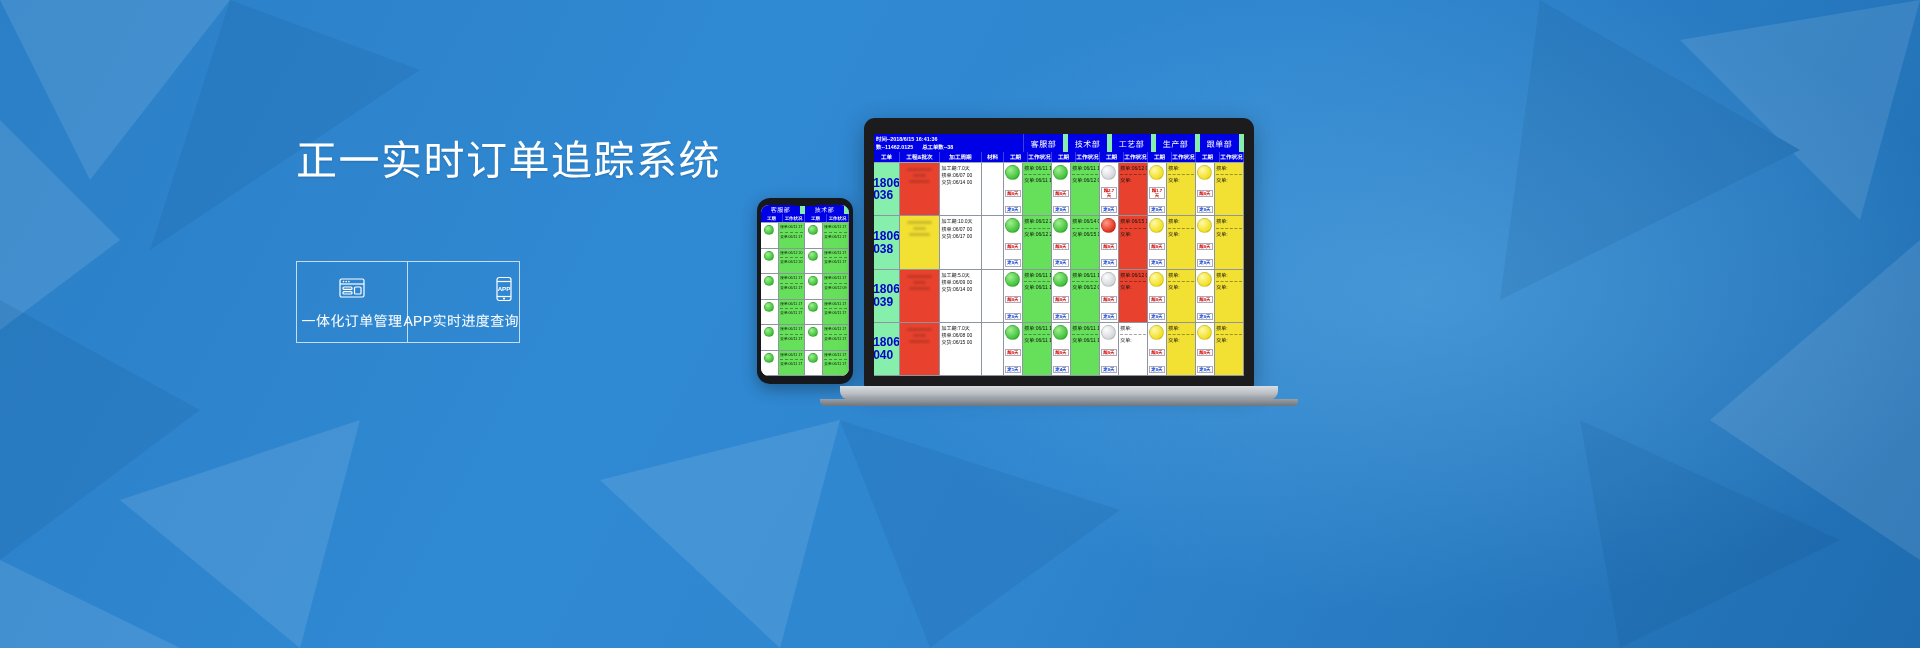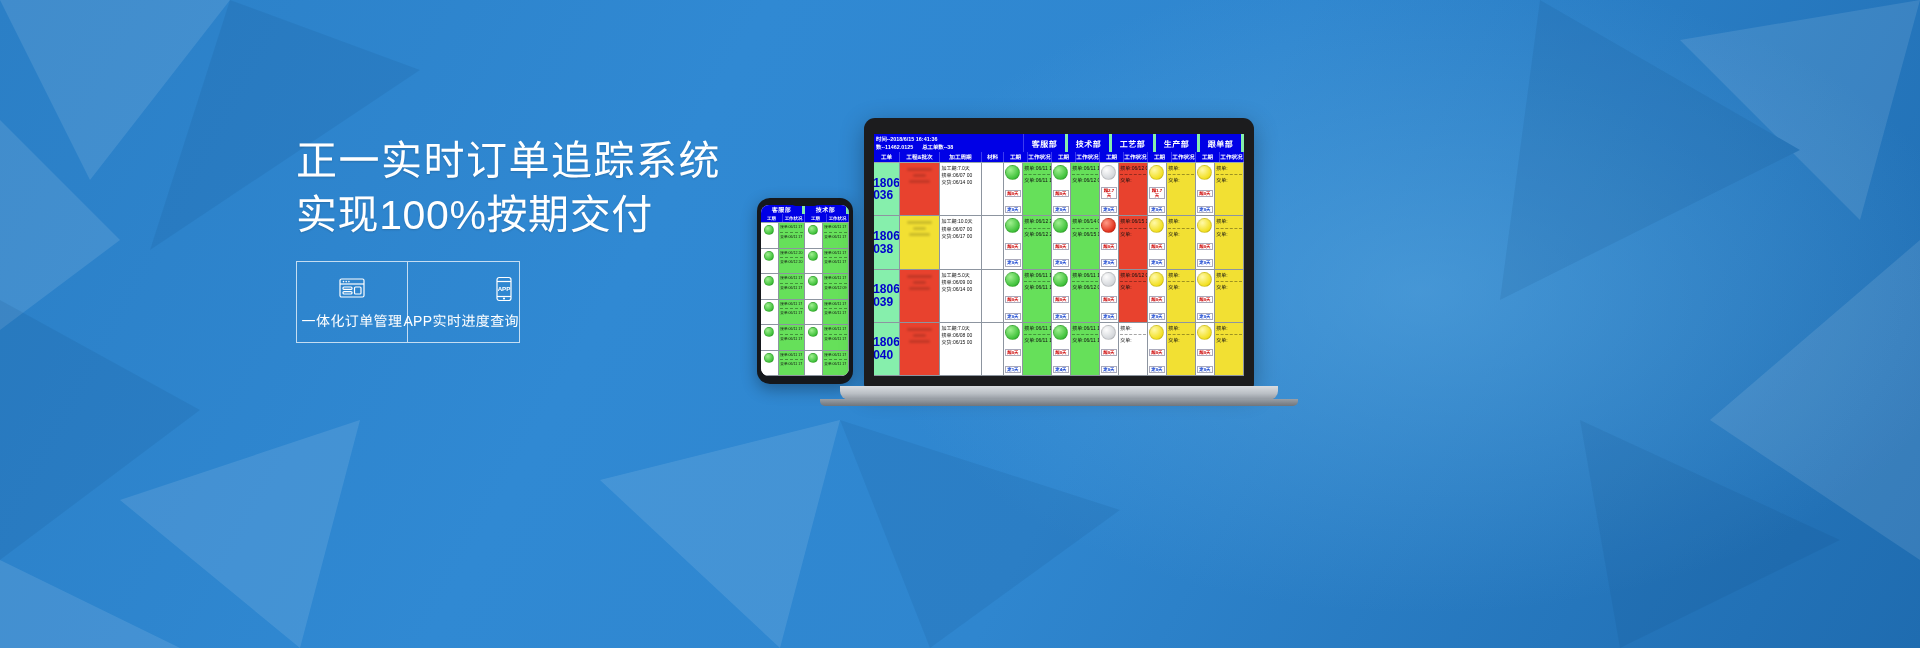--- a/index.html
+++ b/index.html
@@ -154,23 +154,23 @@
     white-space: nowrap;
     border-right: 1px solid #3c3cf0;
     display:flex; flex-direction:column; justify-content:center;
   }
   .dh-info .row2 { display: flex; gap: 9px; }
   .dh-depts { display: flex; flex: 1 1 auto; }
   .dh-dept {
     flex: 1 1 0;
     text-align: left;
     font-size: 8px;
-    font-weight: bold;
+    font-weight: normal;
     color: #ffffff;
-    border-right: 3px solid #86efac;
+    border-right: 5px solid #86efac;
     display: flex; align-items: center; justify-content: center;
     letter-spacing: .5px;
   }
   .dash-cols {
     display: flex;
     background: #0000e6;
     color: #ffffff;
     font-size: 5.6px;
     font-weight: bold;
     flex: 0 0 auto;
@@ -277,21 +277,20 @@
   </div>
   <div class="poly" style="left:600px;top:420px;width:520px;height:228px;">
     <svg width="520" height="228" viewBox="0 0 520 228">
       <polygon points="0,60 240,0 180,228" fill="#ffffff"></polygon>
       <polygon points="240,0 520,90 330,228" fill="#0b3f73"></polygon>
     </svg>
   </div>
 
   <div id="left-block">
     <div class="headline">正一实时订单追踪系统</div>
-    <div class="headline second">实现100%按期交付</div>
   </div>
 
   <div id="features">
 
     <div class="feature">
       <span class="ficon">
         <svg width="28" height="24" viewBox="0 0 28 24" fill="none" stroke="#ffffff" stroke-width="1.2">
           <rect x="2" y="2" width="24" height="18" rx="1.5"></rect>
           <line x1="2" y1="7" x2="26" y2="7"></line>
           <circle cx="5.5" cy="4.6" r="0.8" fill="#fff" stroke="none"></circle>

